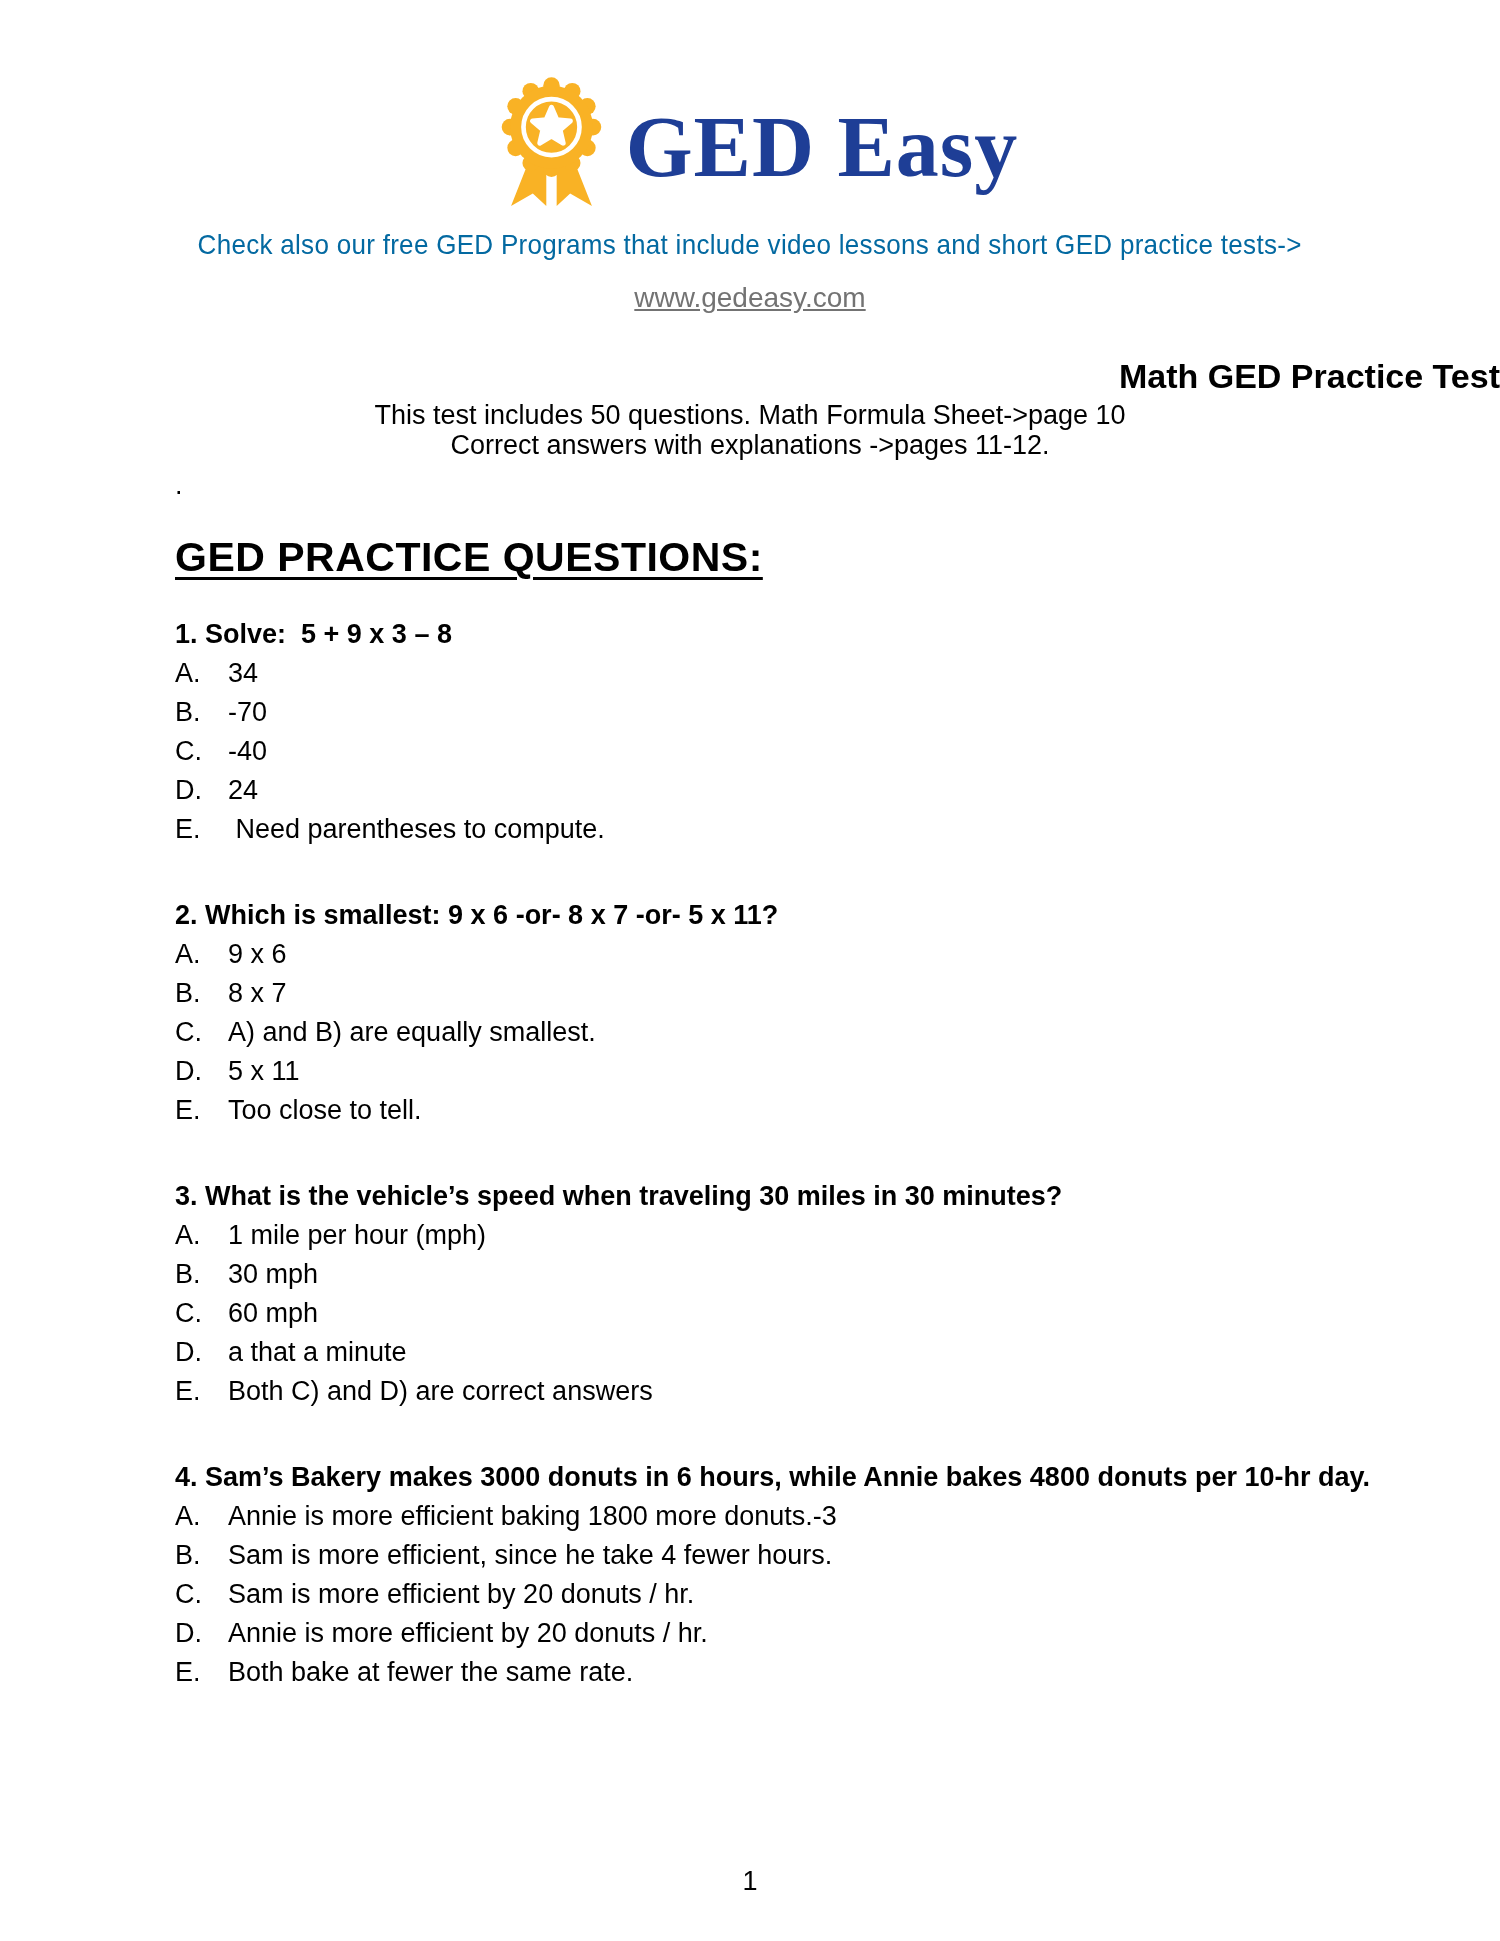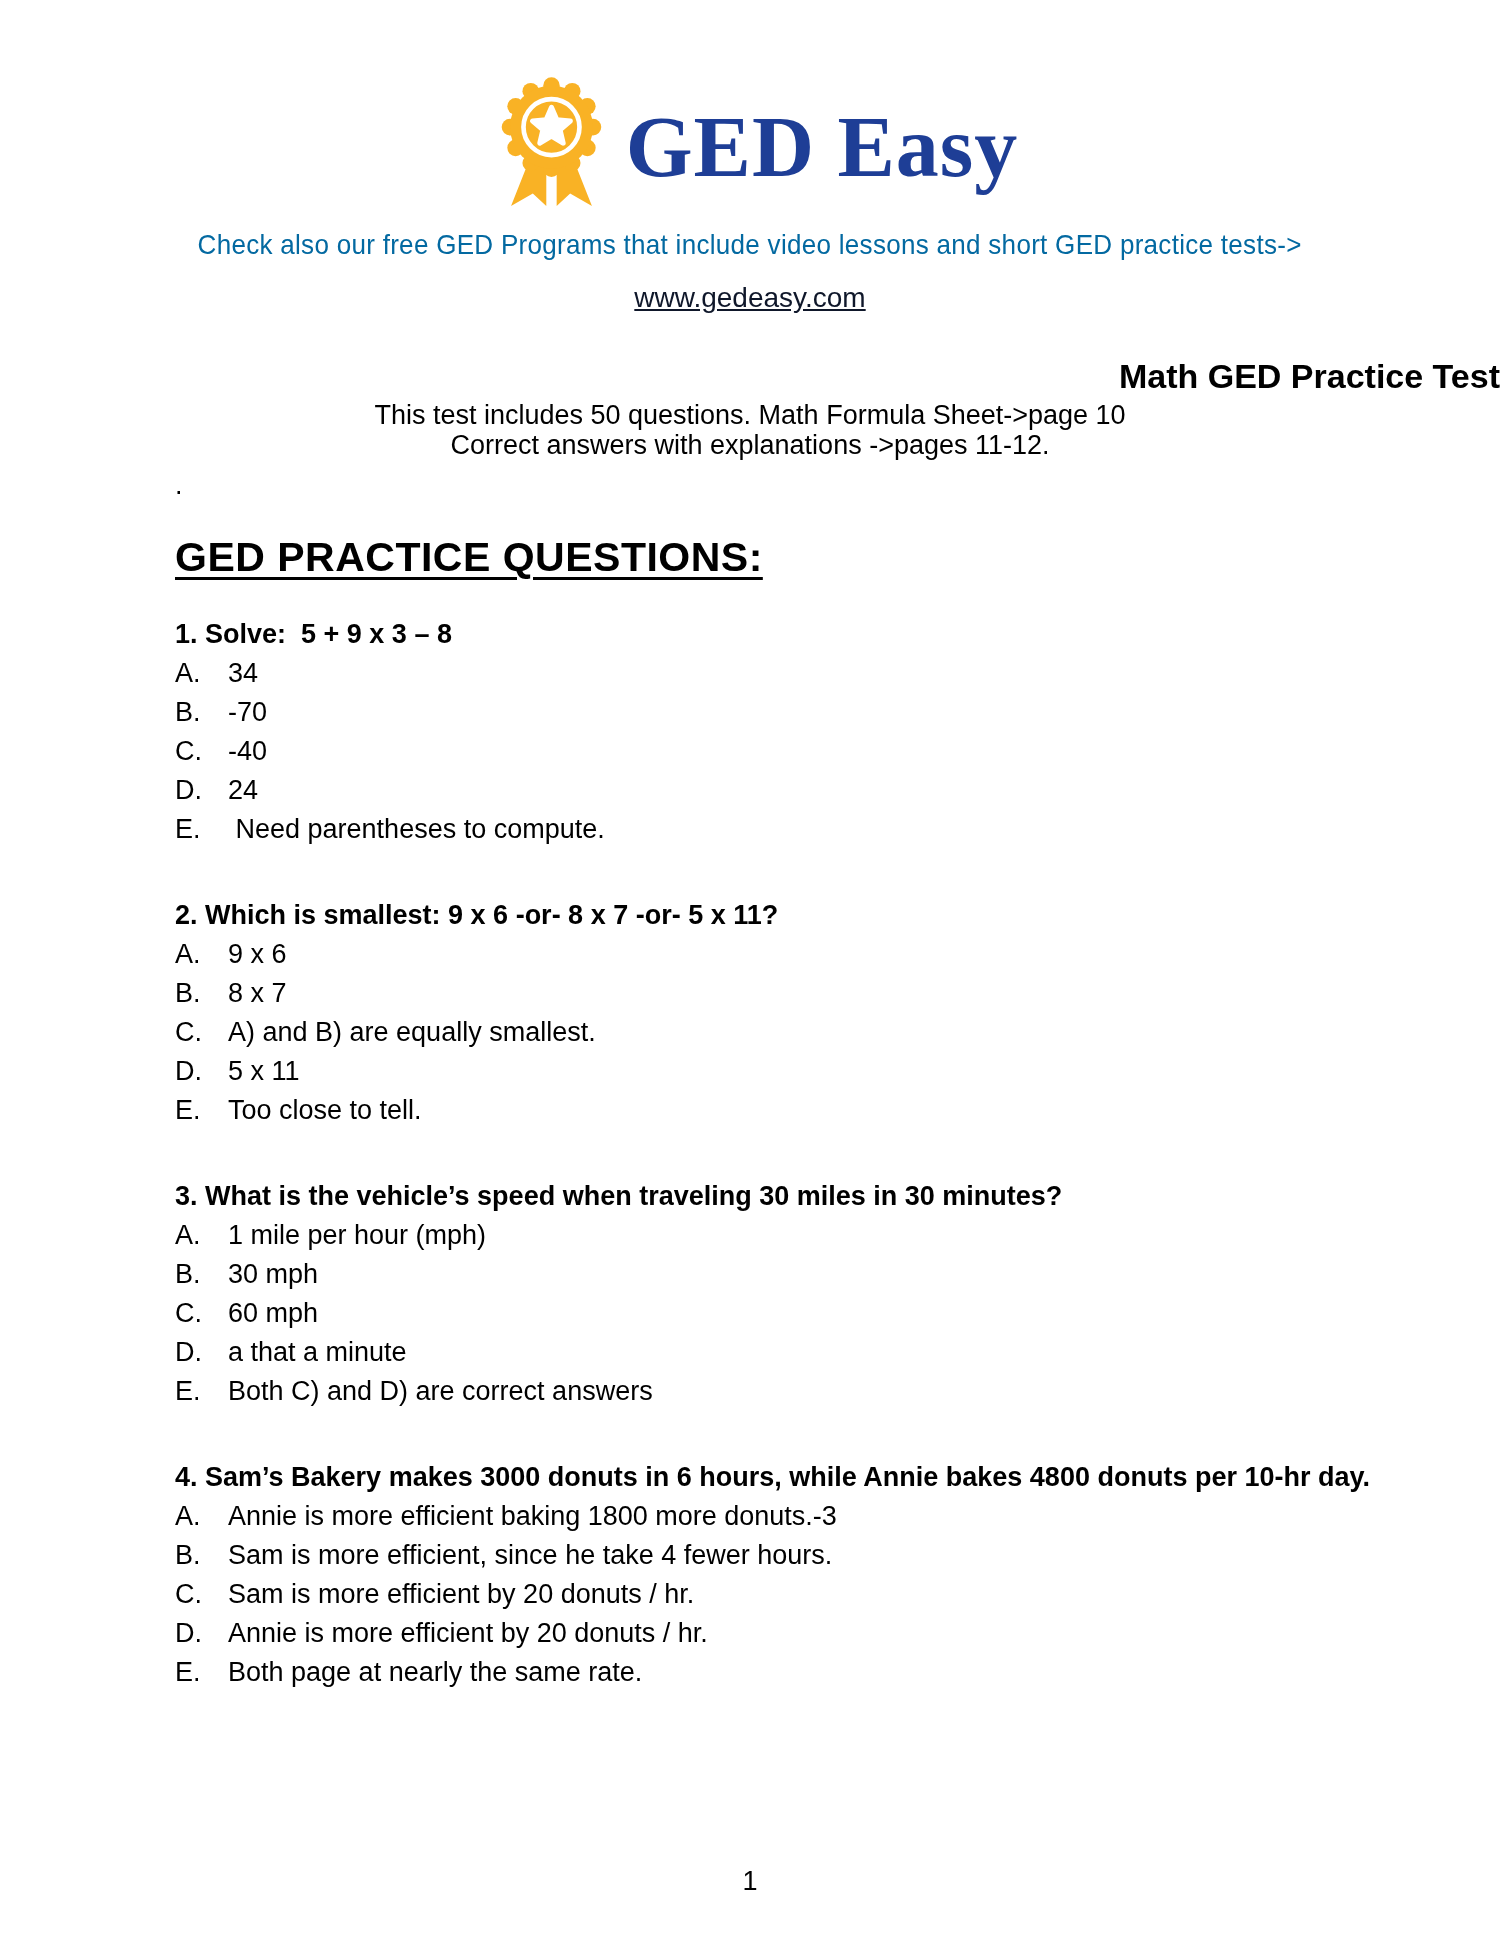--- a/index.html
+++ b/index.html
@@ -17,21 +17,21 @@
   .logo-text {
     font-family: "Liberation Serif", serif; font-weight: 700;
     color: #1E3E96; font-size: 86px; line-height: 122px; letter-spacing: 1px;
     white-space: pre;
   }
 
   .tagline { text-align: center; margin: 20px 0 0 0; color: #0369a1; font-size: 28px; line-height: 33px; }
   .tagline .condense { display: inline-block; transform: scaleX(0.93); letter-spacing: 0.3px; }
 
   .link-row { text-align: center; margin: 20px 0 0 0; font-size: 28px; line-height: 33px; }
-  .link-row a { color: #0f172a; text-decoration: underline; cursor: pointer; }
+  .link-row a { color: #737373; text-decoration: underline; cursor: pointer; }
 
   .doc-title { text-align: right; margin: 42px 0 0 0; font-size: 34px; line-height: 40px; font-weight: 700; }
   .subtitle { text-align: center; margin: 0; font-size: 27px; line-height: 30px; }
   .subtitle.first { margin-top: 4px; }
 
   .stray-dot { margin: 12px 0 0 175px; font-size: 27px; line-height: 27px; }
 
   .section-heading {
     margin: 40px 0 0 175px; font-size: 41px; line-height: 36px; font-weight: 700;
     letter-spacing: 0.5px;
@@ -179,18 +179,18 @@
     <div class="opt">
       <span class="opt-label">C.</span>
       <span class="opt-text">Sam is more efficient by 20 donuts / hr.</span>
     </div>
     <div class="opt">
       <span class="opt-label">D.</span>
       <span class="opt-text">Annie is more efficient by 20 donuts / hr.</span>
     </div>
     <div class="opt">
       <span class="opt-label">E.</span>
-      <span class="opt-text">Both page at nearly the same rate.</span>
+      <span class="opt-text">Both bake at fewer the same rate.</span>
     </div>
   </section>
 </main>
 
 <footer class="page-number">1</footer>
 
 </body></html>

